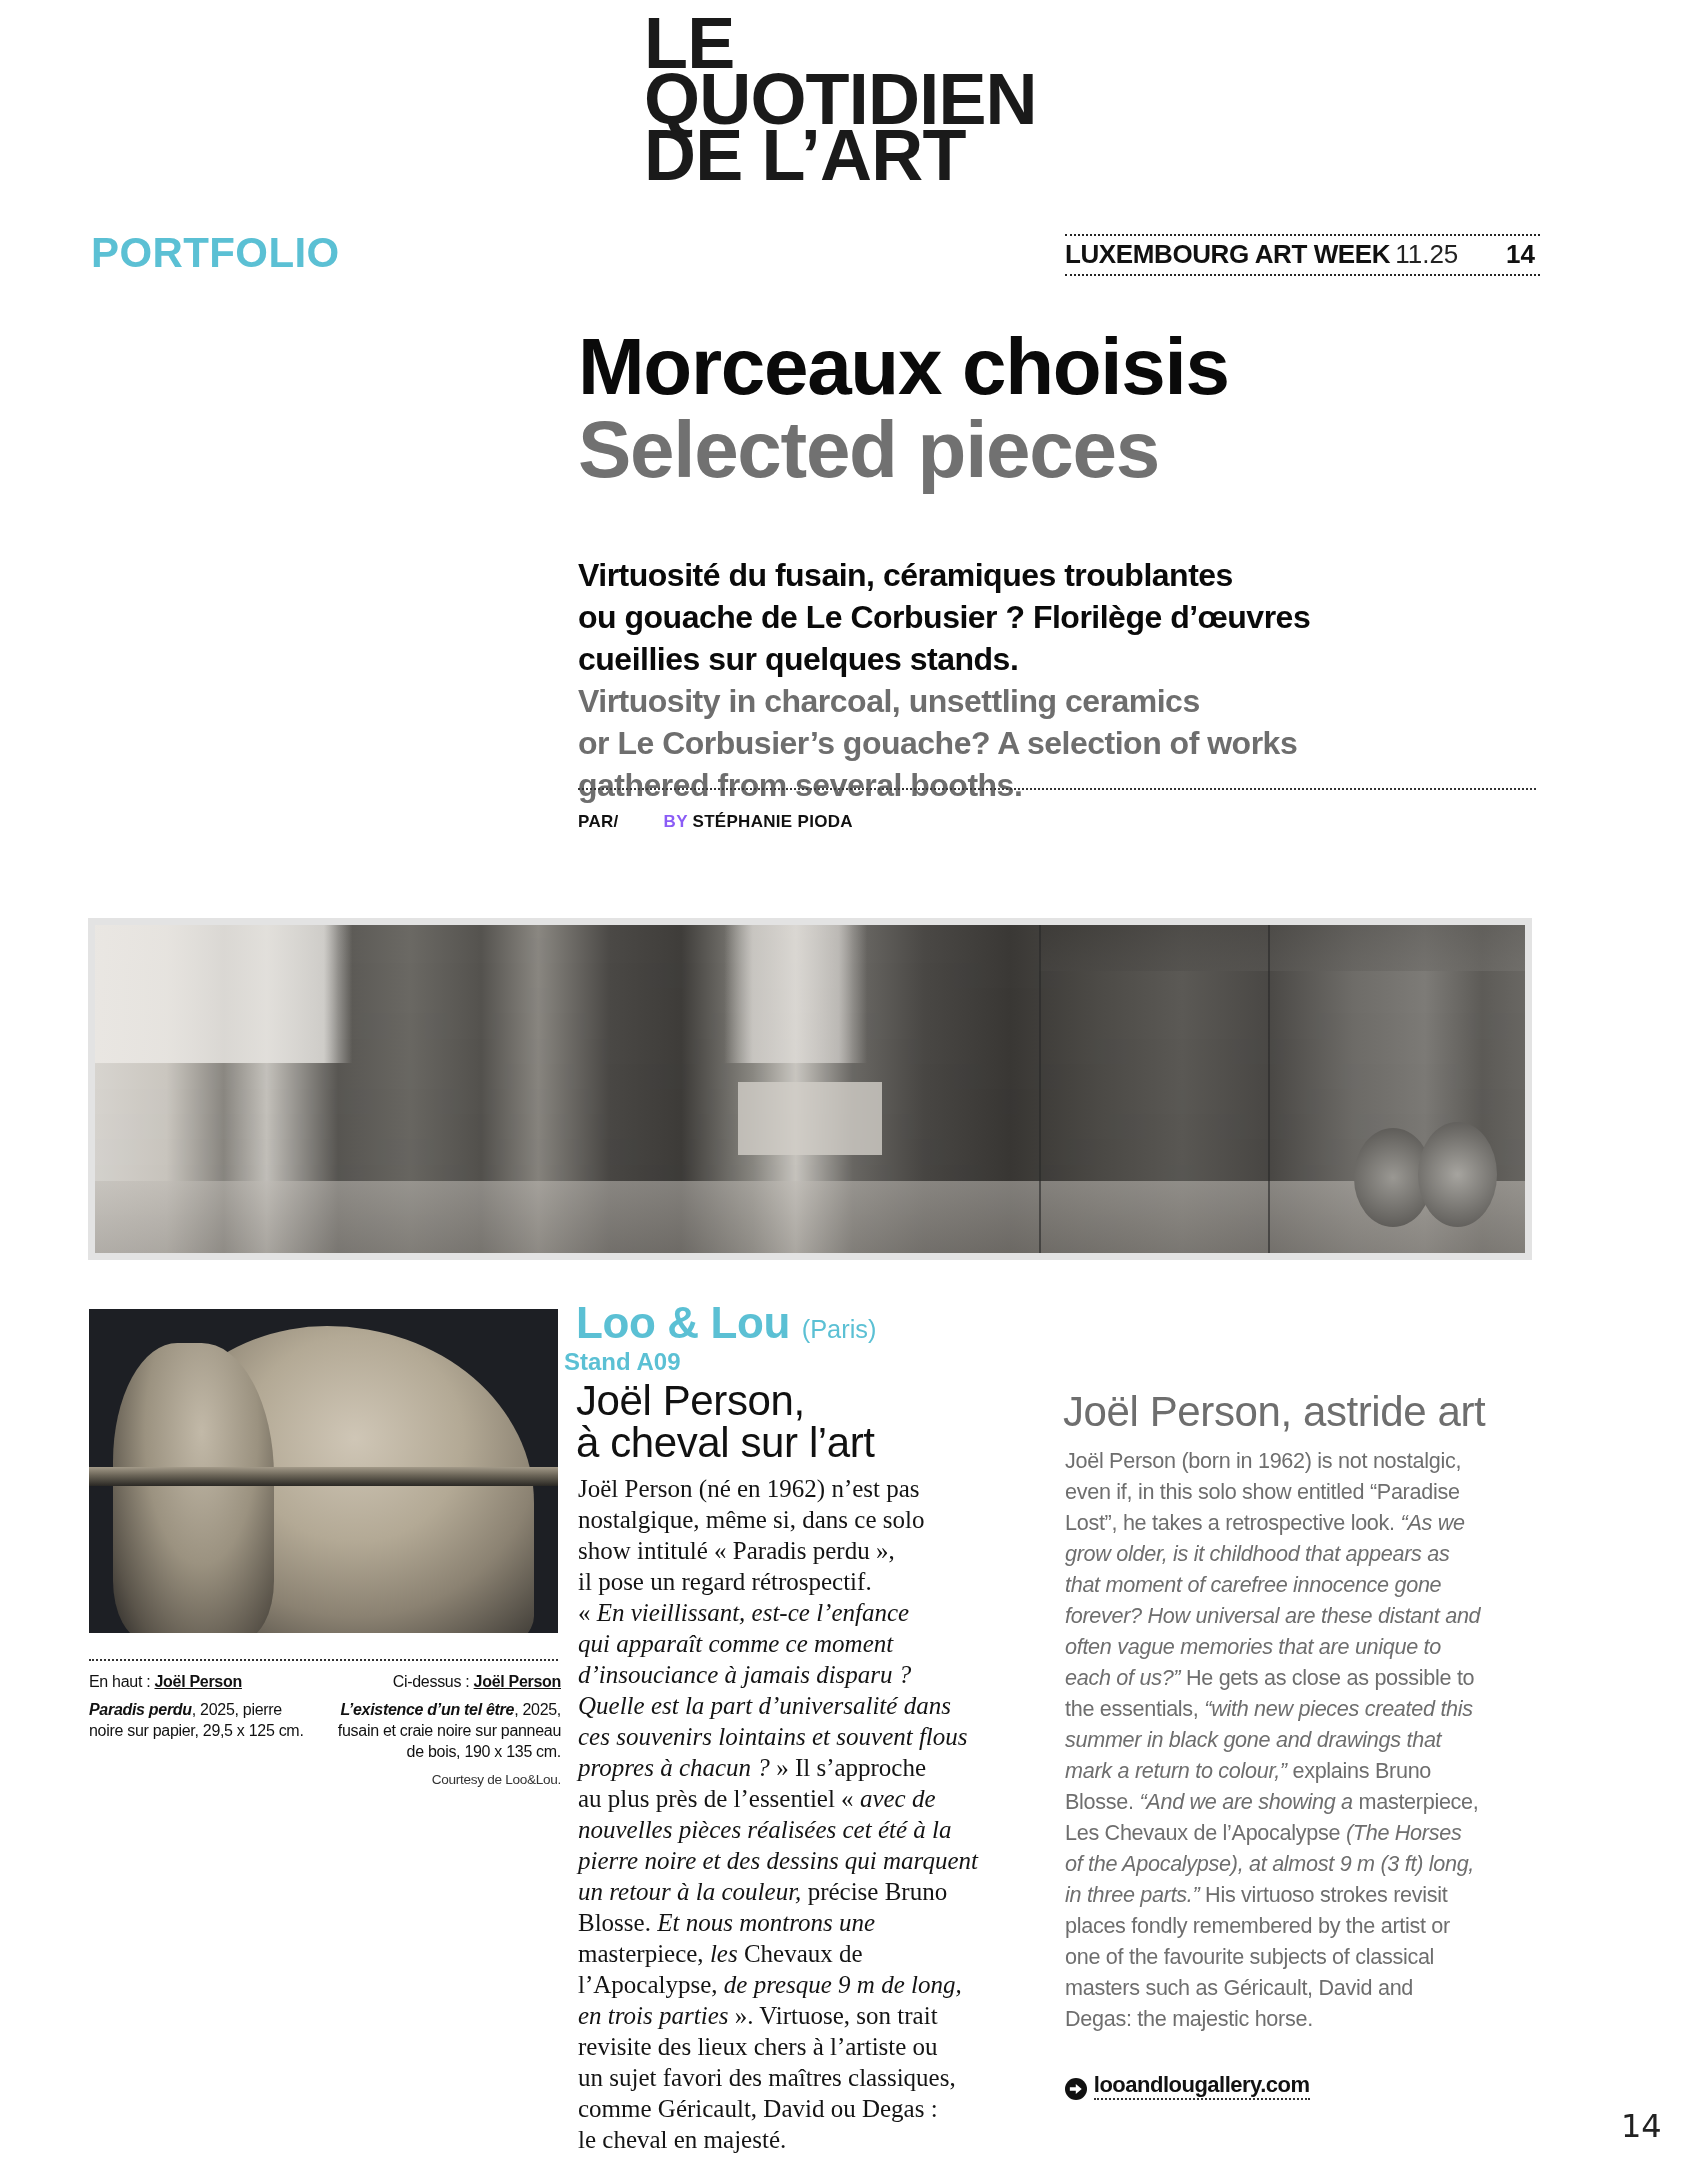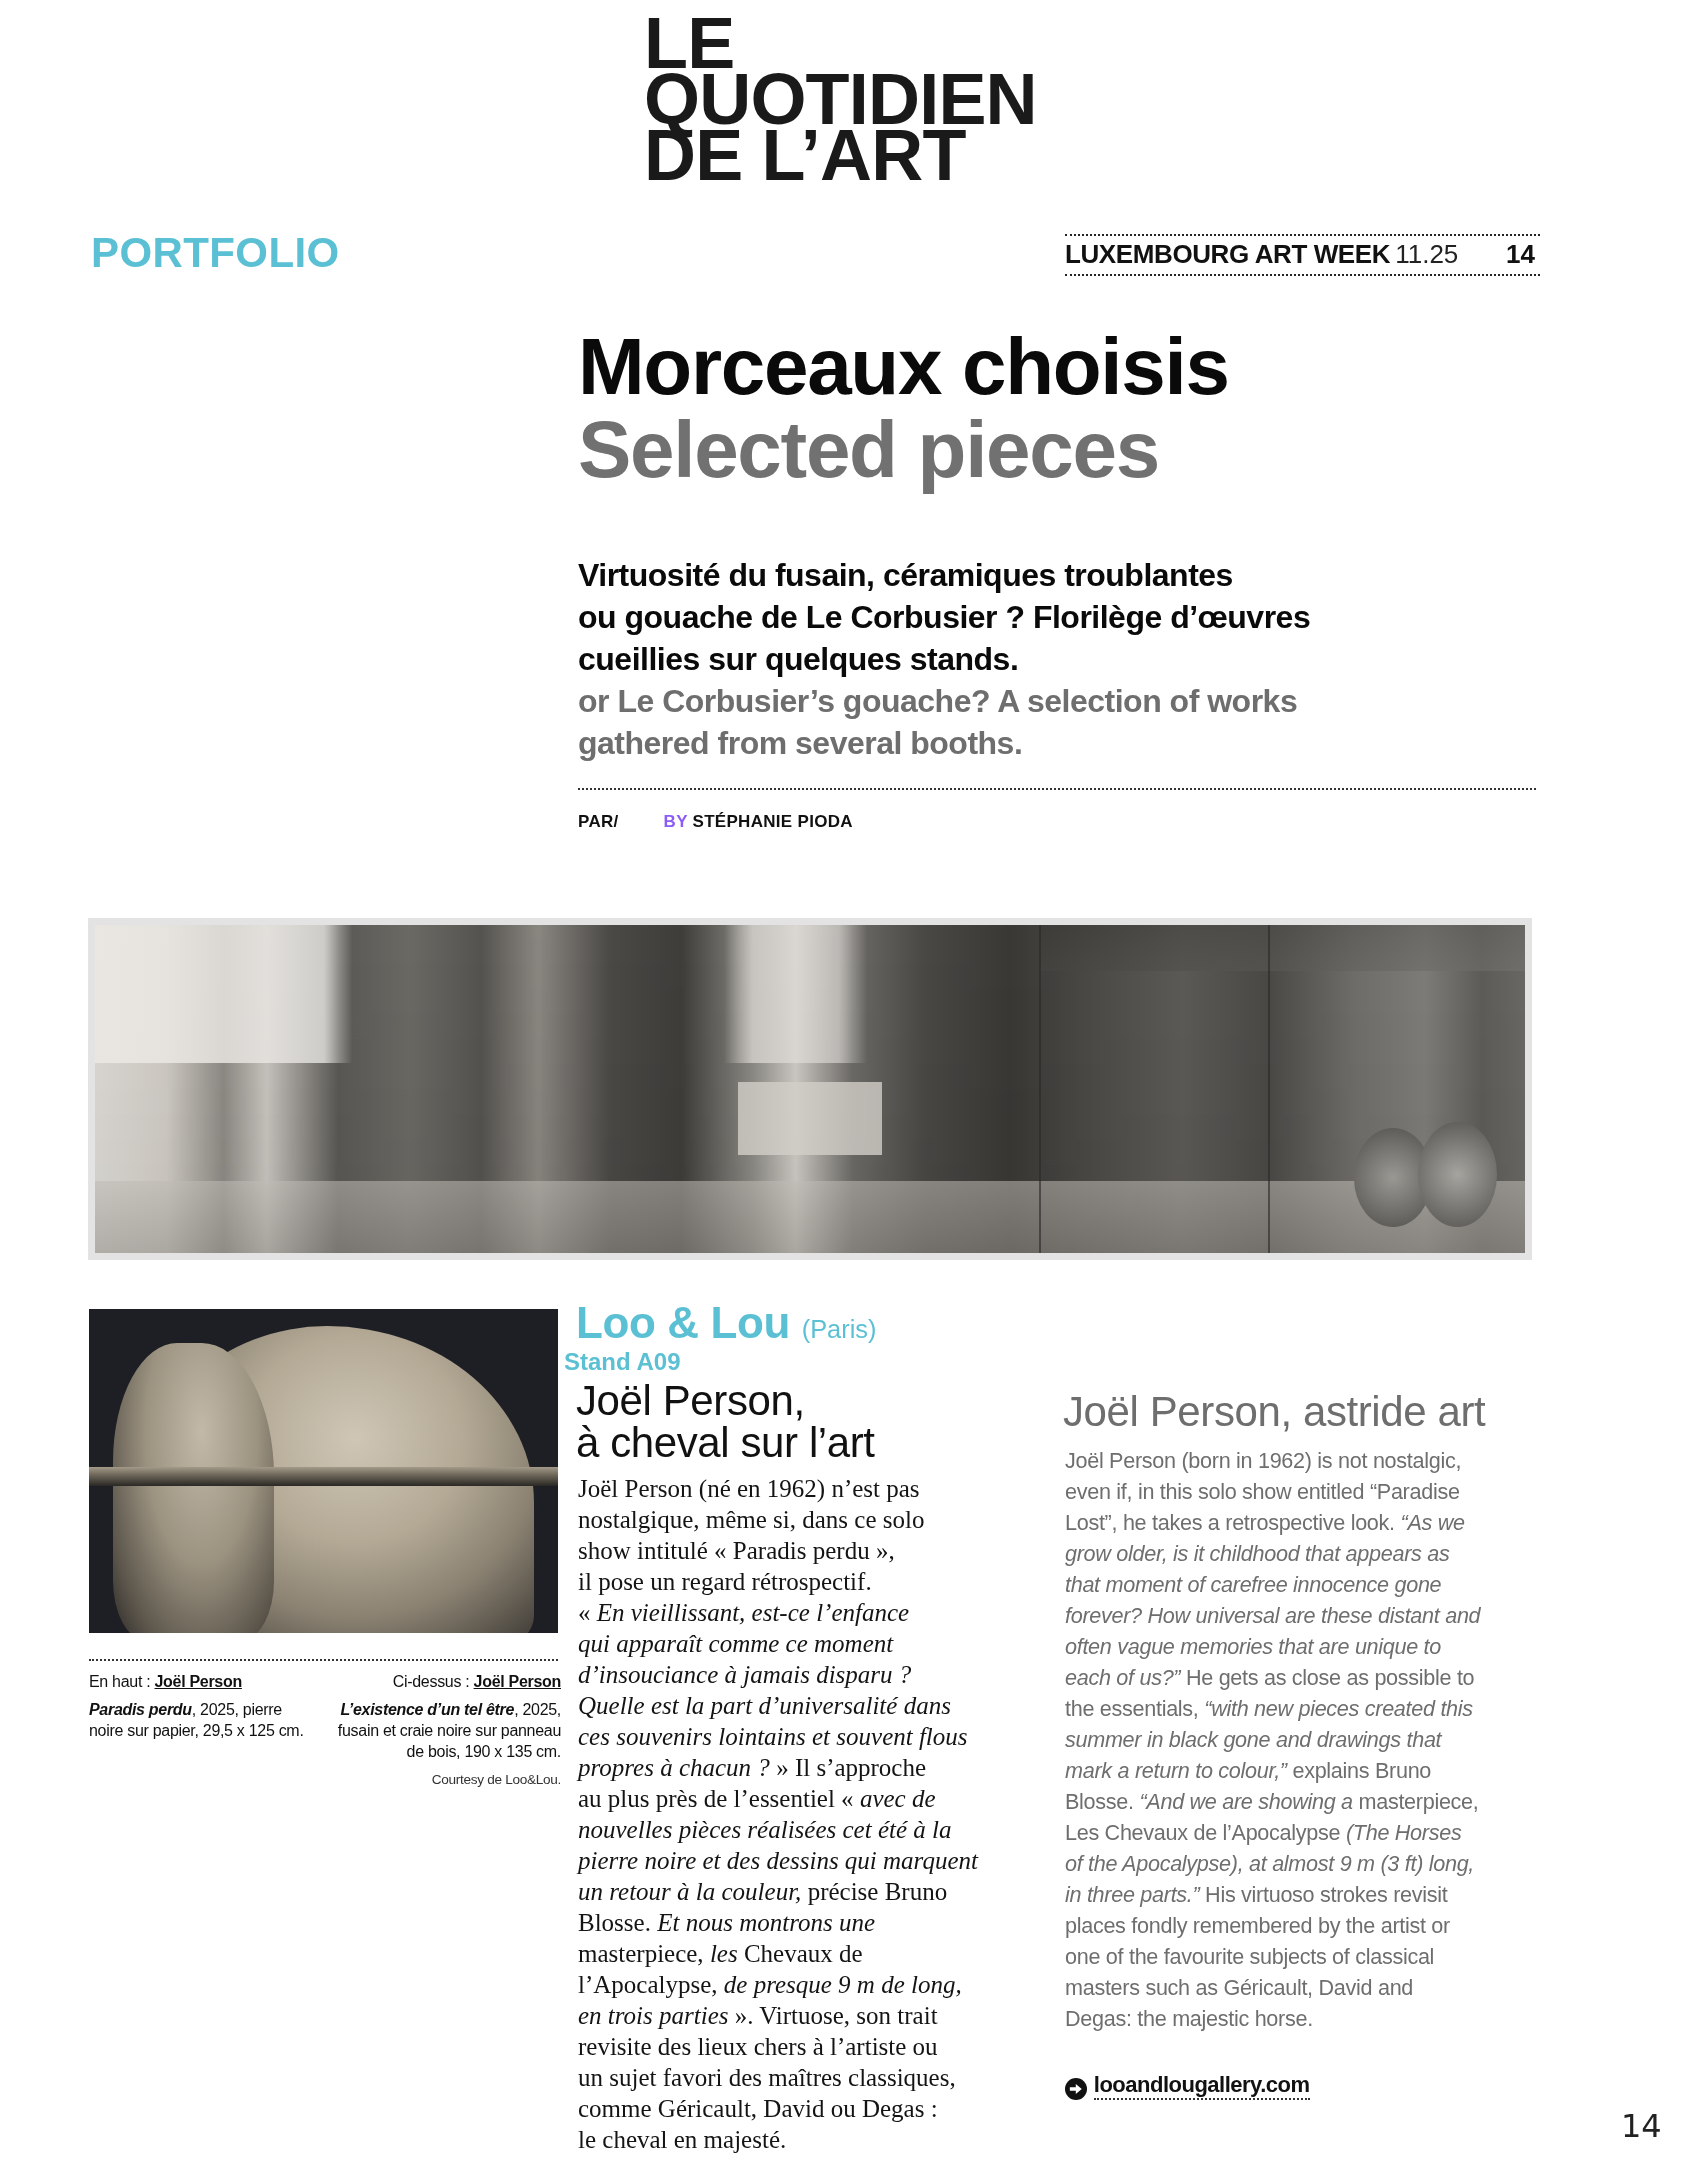--- a/index.html
+++ b/index.html
@@ -103,20 +103,21 @@
 <div class="abs title-fr">Morceaux choisis</div>
 <div class="abs title-en">Selected pieces</div>
 
 <div class="abs lede">
   <div class="fr">
     <span>Virtuosité du fusain, céramiques troublantes</span>
     <span>ou gouache de Le Corbusier ? Florilège d’œuvres</span>
     <span>cueillies sur quelques stands.</span>
   </div>
   <div class="en">
+    <span>Virtuosity in charcoal, unsettling ceramics</span>
     <span>or Le Corbusier’s gouache? A selection of works</span>
     <span>gathered from several booths.</span>
   </div>
 </div>
 
 <div class="abs rule"></div>
 <div class="abs byline">
   <span>PAR/</span><span class="by">BY</span>
   <span>STÉPHANIE PIODA</span>
 </div>

